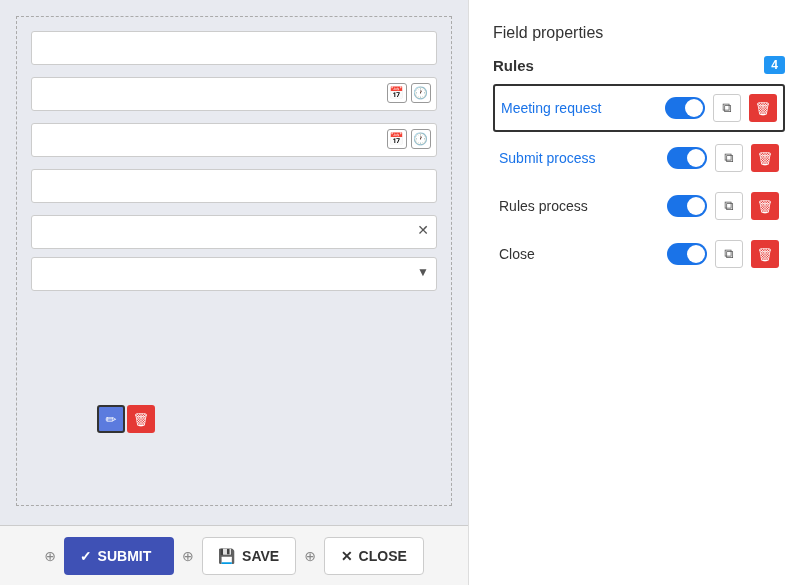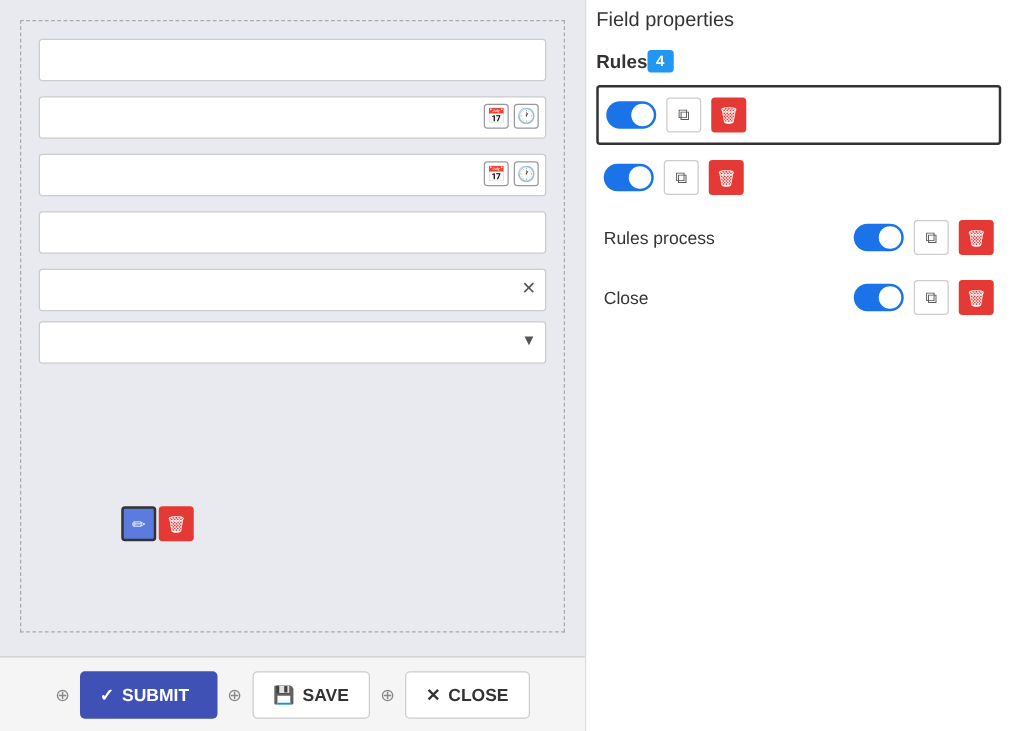--- a/index.html
+++ b/index.html
@@ -213,34 +213,35 @@
       background: white;
       color: #333;
       border: 1px solid #ccc;
     }
 
     
     .right-panel {
       width: 341px;
       background: white;
       border-left: 1px solid #ddd;
-      padding: 8px;
+      padding: 24px;
       flex-shrink: 0;
     }
 
     .panel-title {
       font-size: 16px;
       font-weight: normal;
       color: #333;
       margin-bottom: 14px;
     }
 
     .rules-header {
       display: flex;
       align-items: center;
+      justify-content: space-between;
       margin-bottom: 10px;
     }
 
     .rules-label {
       font-size: 15px;
       font-weight: bold;
       color: #333;
     }
 
     .rules-badge {
@@ -395,26 +396,28 @@
 
   <div class="right-panel">
     <div class="panel-title">Field properties</div>
 
     <div class="rules-header">
       <span class="rules-label">Rules</span>
       <span class="rules-badge">4</span>
     </div>
 
     <div class="rule-row selected">
+      <span class="rule-name link">Meeting request</span>
       <div class="toggle-switch"></div>
       <div class="rule-copy-btn">⧉</div>
       <div class="rule-delete-btn">🗑</div>
     </div>
 
     <div class="rule-row">
+      <span class="rule-name link">Submit process</span>
       <div class="toggle-switch"></div>
       <div class="rule-copy-btn">⧉</div>
       <div class="rule-delete-btn">🗑</div>
     </div>
 
     <div class="rule-row">
       <span class="rule-name plain">Rules process</span>
       <div class="toggle-switch"></div>
       <div class="rule-copy-btn">⧉</div>
       <div class="rule-delete-btn">🗑</div>

